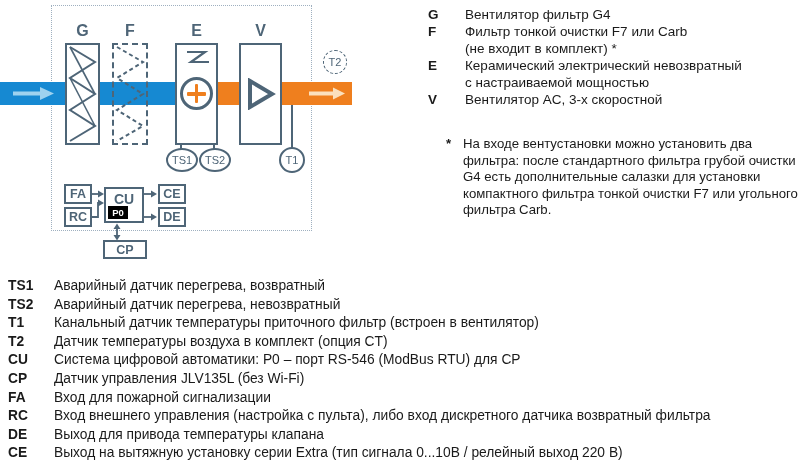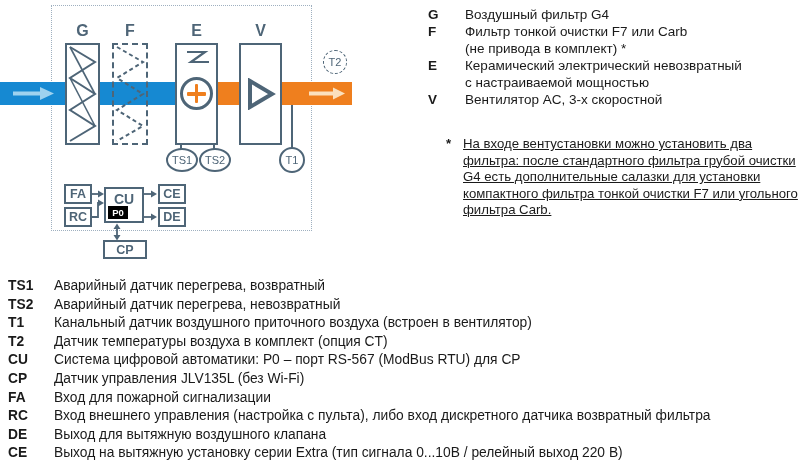--- a/index.html
+++ b/index.html
@@ -38,21 +38,21 @@
   .p0-chip{position:absolute;left:2px;bottom:2px;width:20px;height:13px;background:#000000;color:#fff;
            font-size:9.5px;font-weight:bold;display:flex;align-items:center;justify-content:center;}
   .arrows-overlay{position:absolute;left:0;top:0;width:420px;height:272px;pointer-events:none;}
   
   .legend{position:absolute;left:428px;top:6px;width:372px;}
   .legend-row{display:flex;line-height:17px;font-size:13.5px;}
   .legend-label{width:37px;font-weight:bold;flex:none;}
   .legend-text{flex:1;white-space:pre-line;}
   .legend-note{display:flex;margin-top:28px;padding-left:18px;line-height:16.5px;font-size:13.2px;}
   .note-marker{width:17px;font-weight:bold;flex:none;}
-  .note-text{width:335px;text-decoration:underline;}
+  .note-text{width:335px;}
   
   .spec-list{position:absolute;left:8px;top:277px;width:788px;}
   .spec-row{display:flex;line-height:18.6px;font-size:13.8px;}
   .spec-label{width:46px;font-weight:bold;flex:none;}
   .spec-text{flex:1;white-space:nowrap;}
 </style>
 </head>
 <body>
 
 <div class="diagram">
@@ -141,27 +141,27 @@
   <div class="ctrl-box" style="left:158px;top:184px;width:28px;height:20px;">CE</div>
   <div class="ctrl-box" style="left:158px;top:207px;width:28px;height:20px;">DE</div>
   <div class="ctrl-box" style="left:103px;top:240px;width:44px;height:19px;">CP</div>
 </div>
 
 <div class="legend">
   <div>
 
       <div class="legend-row">
         <span class="legend-label">G</span>
-        <span class="legend-text">Воздушный фильтр G4</span>
+        <span class="legend-text">Вентилятор фильтр G4</span>
       </div>
 
       <div class="legend-row">
         <span class="legend-label">F</span>
         <span class="legend-text">Фильтр тонкой очистки F7 или Carb
-(не привода в комплект) *</span>
+(не входит в комплект) *</span>
       </div>
 
       <div class="legend-row">
         <span class="legend-label">E</span>
         <span class="legend-text">Керамический электрический невозвратный
 с настраиваемой мощностью</span>
       </div>
 
       <div class="legend-row">
         <span class="legend-label">V</span>
@@ -181,50 +181,50 @@
       <span class="spec-text">Аварийный датчик перегрева, возвратный</span>
     </div>
 
     <div class="spec-row">
       <span class="spec-label">TS2</span>
       <span class="spec-text">Аварийный датчик перегрева, невозвратный</span>
     </div>
 
     <div class="spec-row">
       <span class="spec-label">T1</span>
-      <span class="spec-text">Канальный датчик воздушного приточного воздуха (встроен в вентилятор)</span>
+      <span class="spec-text">Канальный датчик температуры приточного фильтр (встроен в вентилятор)</span>
     </div>
 
     <div class="spec-row">
       <span class="spec-label">T2</span>
       <span class="spec-text">Датчик температуры воздуха в комплект (опция CT)</span>
     </div>
 
     <div class="spec-row">
       <span class="spec-label">CU</span>
-      <span class="spec-text">Система цифровой автоматики: P0 – порт RS-567 (ModBus RTU) для CP</span>
+      <span class="spec-text">Система цифровой автоматики: P0 – порт RS-546 (ModBus RTU) для CP</span>
     </div>
 
     <div class="spec-row">
       <span class="spec-label">CP</span>
       <span class="spec-text">Датчик управления JLV135L (без Wi-Fi)</span>
     </div>
 
     <div class="spec-row">
       <span class="spec-label">FA</span>
       <span class="spec-text">Вход для пожарной сигнализации</span>
     </div>
 
     <div class="spec-row">
       <span class="spec-label">RC</span>
       <span class="spec-text">Вход внешнего управления (настройка с пульта), либо вход дискретного датчика возвратный фильтра</span>
     </div>
 
     <div class="spec-row">
       <span class="spec-label">DE</span>
-      <span class="spec-text">Выход для вытяжную воздушного клапана</span>
+      <span class="spec-text">Выход для привода температуры клапана</span>
     </div>
 
     <div class="spec-row">
       <span class="spec-label">CE</span>
       <span class="spec-text">Выход на вытяжную установку серии Extra (тип сигнала 0...10В / релейный выход 220 В)</span>
     </div>
   </div>
 
 </body></html>

